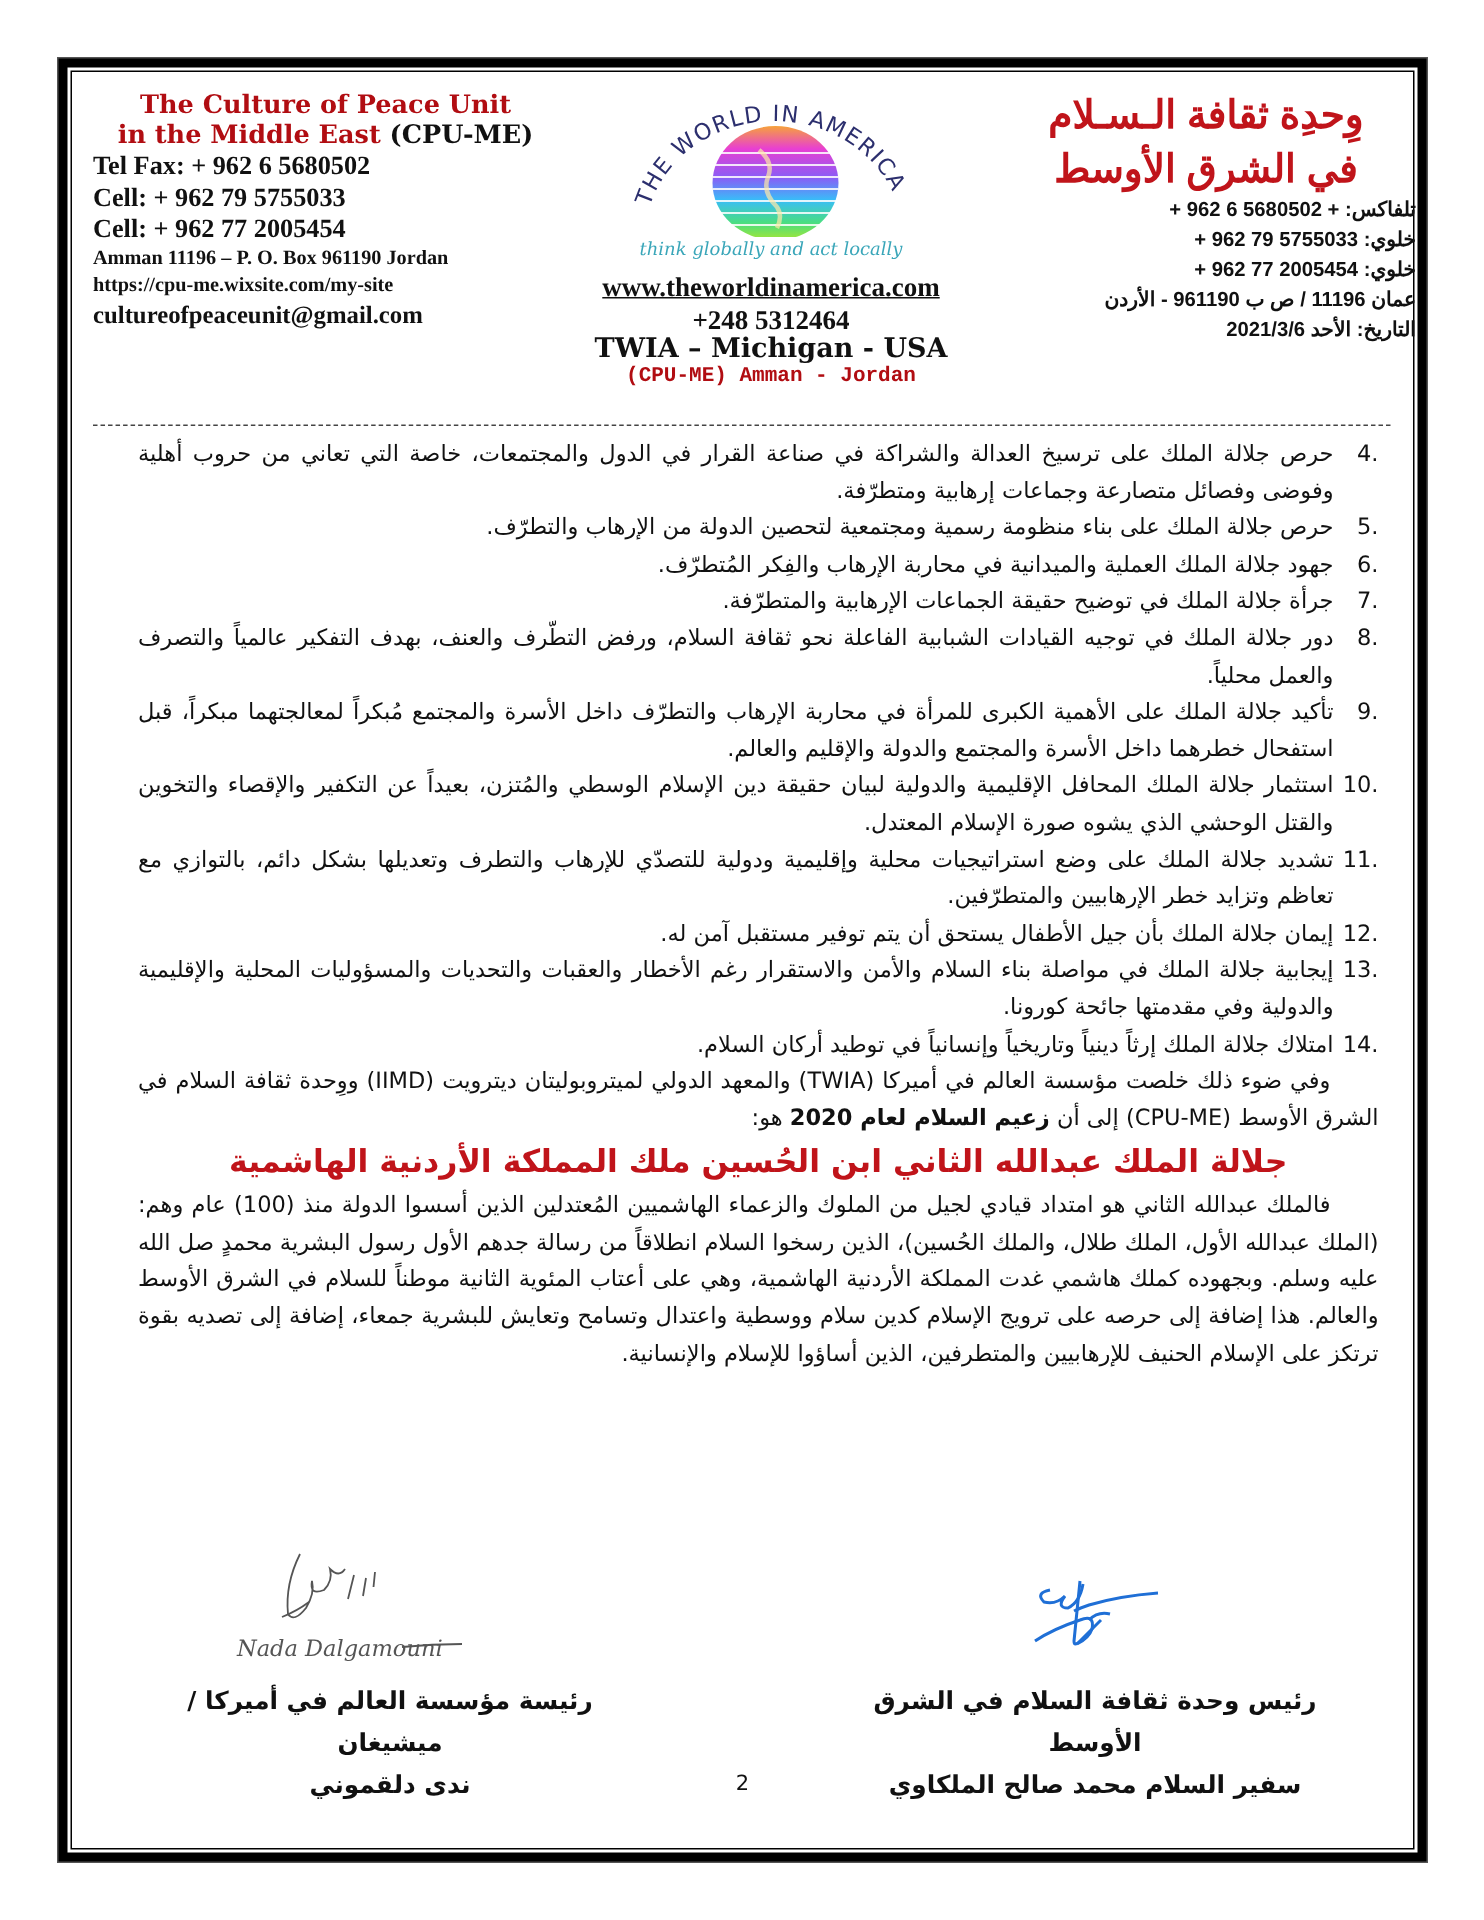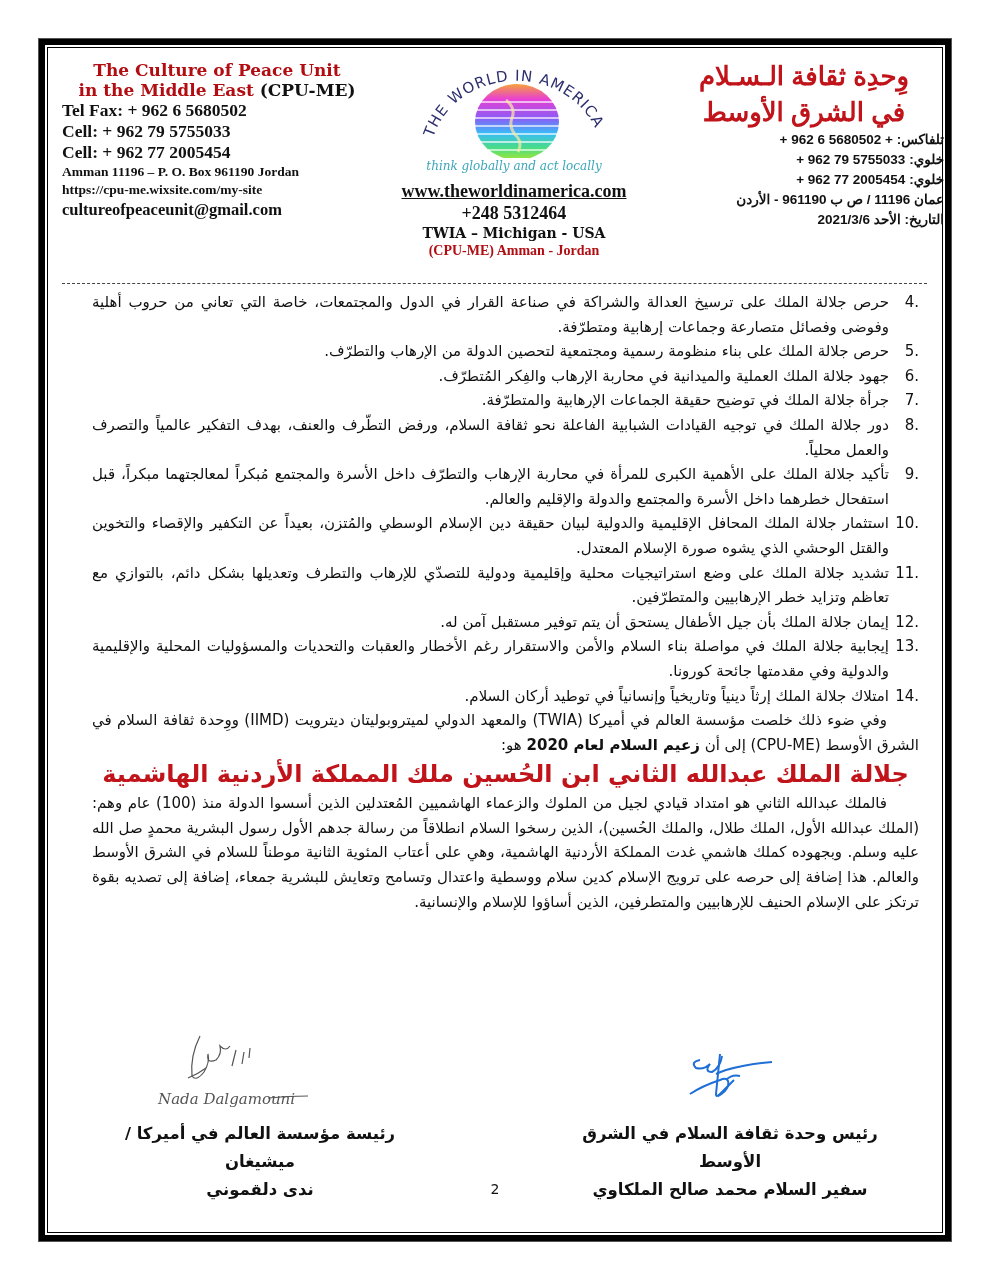--- a/index.html
+++ b/index.html
@@ -40,22 +40,22 @@
   .logo-arc {
     position: relative; height: 108px; width: 200px; margin: 0 auto;
   }
   .logo-arc svg { position: absolute; left: 0; top: 0; }
   .tagline {
     font-family: "DejaVu Serif", serif; font-style: italic; color: #3aa6b9;
     font-size: 12px; line-height: 16px; margin-top: 0px;
   }
   .site { font-weight: bold; font-size: 18px; line-height: 22px; color: #111; margin-top: 6px; text-decoration: underline; }
   .phone { font-weight: bold; font-size: 18px; line-height: 22px; color: #111; }
-  .twia { font-family: "DejaVu Serif", serif; font-weight: bold; font-size: 14px; line-height: 18px; color: #111; }
-  .cpu-loc { font-family: Liberation Serif, serif; font-weight: bold; font-size: 14px; line-height: 18px; color: #b10d12; text-align: center; }
+  .twia { font-family: "DejaVu Serif", serif; font-weight: bold; font-size: 18px; line-height: 18px; color: #111; }
+  .cpu-loc { font-family: Liberation Mono, monospace; font-weight: bold; font-size: 14px; line-height: 18px; color: #b10d12; text-align: center; }
 
   .hdr-right {
     position: absolute; right: 45px; top: 58px; width: 280px; direction: rtl; text-align: right;
     font-family: Liberation Sans, sans-serif;
   }
   .hdr-right .org-ar {
     color: #c0141a; font-weight: bold; font-size: 26px; line-height: 36px; text-align: center;
     padding-right: 0px;
   }
   .hdr-right .ar-line { font-weight: bold; font-size: 13.5px; line-height: 20px; color: #111; }
@@ -71,21 +71,21 @@
     position: absolute; left: 92px; right: 70px; top: 290px;
     direction: rtl; text-align: justify;
     font-family: "DejaVu Sans", sans-serif; font-size: 15px; line-height: 24.6px; color: #111;
   }
   .item { display: flex; flex-direction: row; }
   .item .num { flex: 0 0 30px; text-align: right; direction: ltr; }
   .item .txt { flex: 1; text-align: justify; }
   .para { text-indent: 32px; text-align: justify; }
   .para b { font-weight: bold; }
   .headline {
-    color: #c0141a; font-weight: bold; font-size: 24px; line-height: 30px; text-align: center;
+    color: #c0141a; font-weight: bold; font-size: 21px; line-height: 30px; text-align: center;
     margin: 2px 0 2px 0;
   }
 
   
   .sig-left { position: absolute; left: 140px; top: 1030px; width: 190px; height: 90px; }
   .sig-right { position: absolute; left: 660px; top: 1030px; width: 140px; height: 90px; }
   .signer {
     position: absolute; direction: rtl; text-align: center;
     font-weight: bold; font-size: 16.5px; line-height: 28px; color: #111;
   }

